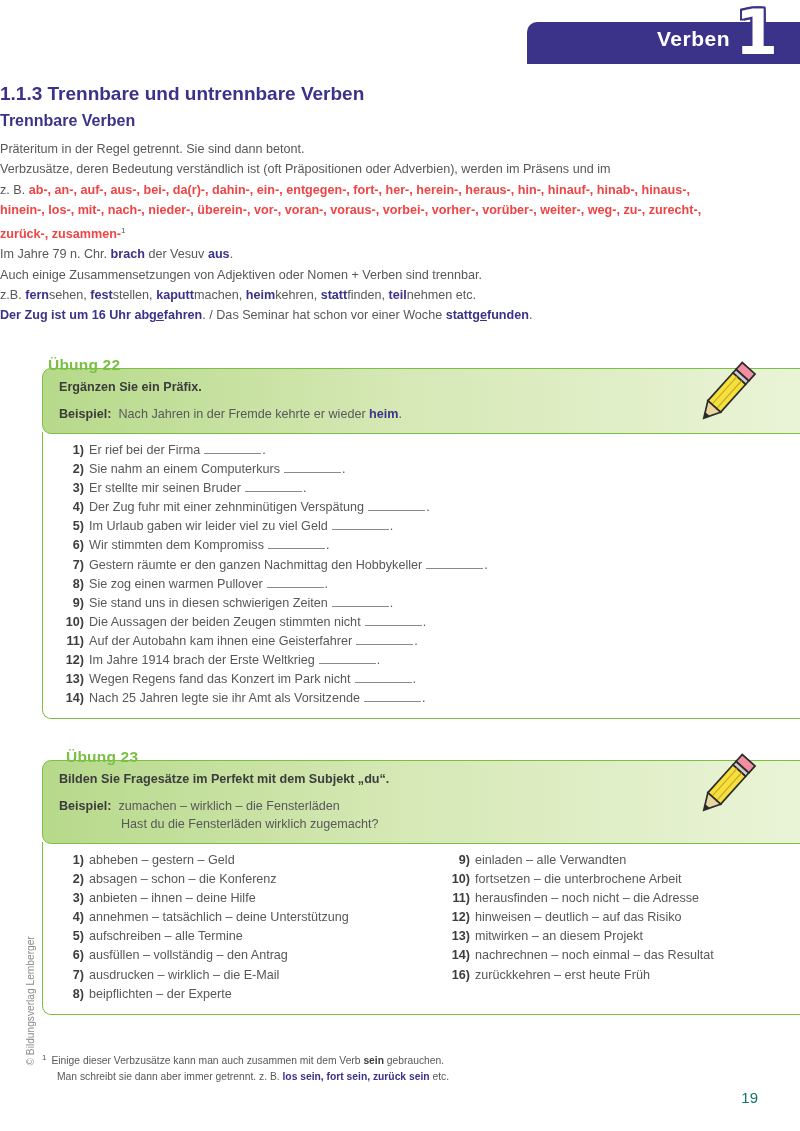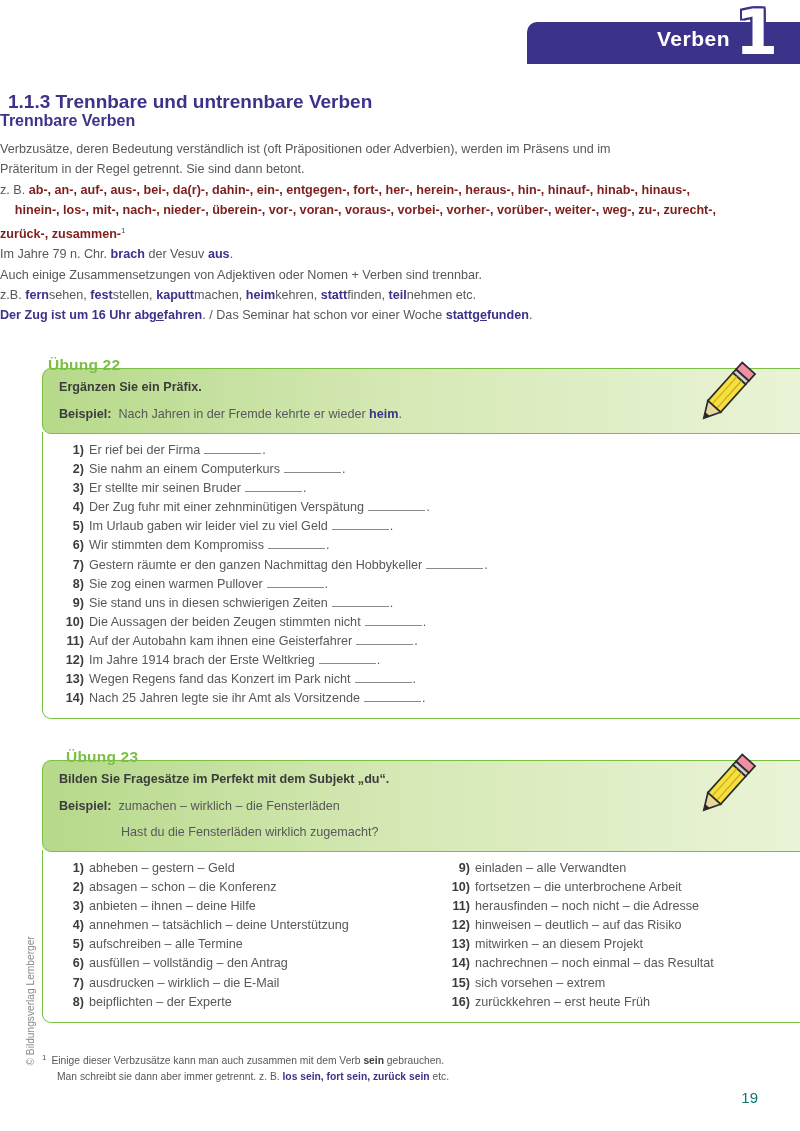--- a/index.html
+++ b/index.html
@@ -42,40 +42,40 @@
     color: #ffffff;
     font-family: "DejaVu Sans", sans-serif;
     text-shadow:
        2px 0 0 #3b3289, -2px 0 0 #3b3289,
        0 2px 0 #3b3289, 0 -2px 0 #3b3289,
        2px 2px 0 #3b3289, -2px -2px 0 #3b3289,
        2px -2px 0 #3b3289, -2px 2px 0 #3b3289;
     z-index: 4;
   }
   h1.section-title {
-    margin: 8px;
+    margin: 0;
     position: absolute; top: 83px; left: 0;
     font-size: 19px; font-weight: bold; color: #3b3289;
   }
   h2.sub-title {
     margin: 0;
     position: absolute; top: 112px; left: 0;
     font-size: 16px; font-weight: bold; color: #3b3289;
   }
 
   
   .intro {
     position: absolute; top: 139px; left: 0;
     width: 716px;
     font-size: 12.6px;
     line-height: 20.4px;
     color: #58585a;
   }
   .intro p { margin: 0; }
-  .pfx { color: #7f1d1d; font-weight: bold; text-align: right; }
+  .pfx { color: #ef4444; font-weight: bold; }
   .bold-p { color: #3b3289; font-weight: bold; }
   .ul-ge { text-decoration: underline; }
   .grey { color: #58585a; }
   sup.fn { font-size: 8px; vertical-align: super; }
 
   
   .uebung-label {
     position: absolute;
     font-size: 15.5px; font-weight: bold; color: #7ac143;
     letter-spacing: 0.2px;
@@ -92,21 +92,21 @@
     z-index: 2;
   }
   .task-title {
     font-size: 12.6px; font-weight: bold; color: #3c3c3c;
     margin-bottom: 13px;
   }
   .example-row { font-size: 12.6px; display: flex; align-items: flex-start; }
   .example-label { font-weight: bold; color: #3c3c3c; margin-right: 7px; white-space: nowrap; }
   .example-text { color: #58585a; }
   .example-text .hl { color: #3b3289; font-weight: bold; }
-  .example-line2 { color: #58585a; font-size: 12.6px; margin-top: 12px; margin-left: 62px; }
+  .example-line2 { color: #58585a; font-size: 12.6px; margin-top: 4px; margin-left: 62px; }
 
   .answer-box {
     border: 1.6px solid #7ac143;
     border-top: none;
     border-bottom-left-radius: 9px;
     border-bottom-right-radius: 9px;
     background: #ffffff;
     padding: 9px 16px 10px 16px;
     margin-top: -2px;
   }
@@ -162,22 +162,22 @@
 <body>
 
 <div class="header-band"></div>
 <div class="header-title">Verben</div>
 <div class="header-number">1</div>
 
 <h1 class="section-title">1.1.3 Trennbare und untrennbare Verben</h1>
 <h2 class="sub-title">Trennbare Verben</h2>
 
 <div class="intro">
+  <p>Präteritum in der Regel getrennt. Sie sind dann betont.</p>
   <p>Verbzusätze, deren Bedeutung verständlich ist (oft Präpositionen oder Adverbien), werden im Präsens und im</p>
-  <p>Präteritum in der Regel getrennt. Sie sind dann betont.</p>
   <p>
     <span class="grey">z. B.</span>
     <span class="pfx">ab-, an-, auf-, aus-, bei-, da(r)-, dahin-, ein-, entgegen-, fort-, her-, herein-, heraus-, hin-, hinauf-, hinab-, hinaus-,</span>
   </p>
   <p class="pfx">hinein-, los-, mit-, nach-, nieder-, überein-, vor-, voran-, voraus-, vorbei-, vorher-, vorüber-, weiter-, weg-, zu-, zurecht-,</p>
   <p>
     <span class="pfx">zurück-, zusammen-</span><sup class="fn">1</sup>
   </p>
   <p>
     <span>Im Jahre 79 n. Chr. </span><span class="bold-p">brach</span><span> der Vesuv </span><span class="bold-p">aus</span><span>.</span>
@@ -382,24 +382,20 @@
           </div>
         <div class="qrow">
             <span class="qnum">13)</span>
             <span>mitwirken – an diesem Projekt</span>
           </div>
         <div class="qrow">
             <span class="qnum">14)</span>
             <span>nachrechnen – noch einmal – das Resultat</span>
           </div>
         <div class="qrow">
-            <span class="qnum">15)</span>
-            <span>sich vorsehen – extrem</span>
-          </div>
-        <div class="qrow">
             <span class="qnum">16)</span>
             <span>zurückkehren – erst heute Früh</span>
           </div>
       </div>
     </div>
   </div>
 </div>
 
 <div class="footnote">
   <div><span class="marker">1</span><span>Einige dieser Verbzusätze kann man auch zusammen mit dem Verb </span><b>sein</b><span> gebrauchen.</span></div>

